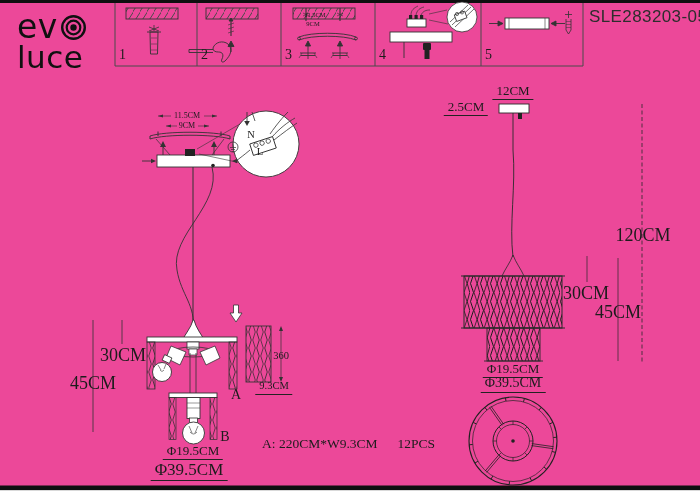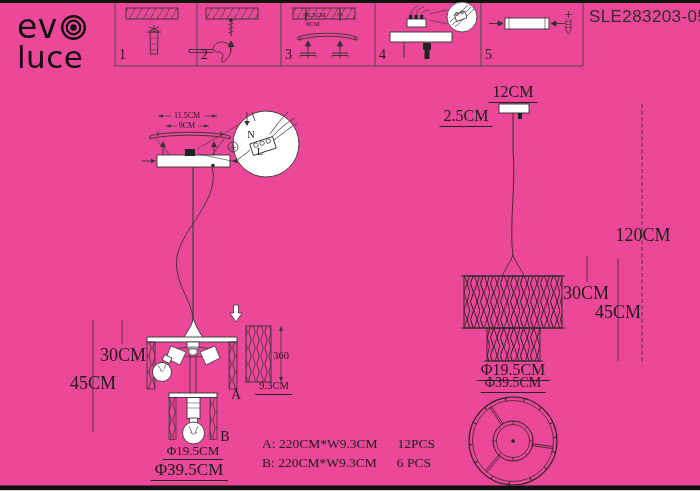--- a/index.html
+++ b/index.html
@@ -4,21 +4,21 @@
 <style>
   html,body{margin:0;padding:0;background:#fff;}
   #sheet{position:relative;width:700px;height:491px;background:#ec4899;overflow:hidden;
          font-family:"Liberation Serif","DejaVu Serif",serif;color:#1c1c1c;}
   #art{position:absolute;left:0;top:0;}
   .lbl{position:absolute;transform:translateX(-50%);white-space:nowrap;color:#1c1c1c;
        font-family:"Liberation Serif","DejaVu Serif",serif;line-height:1;}
   .la{position:absolute;white-space:nowrap;color:#1c1c1c;line-height:1;}
   .u{border-bottom:1.2px solid #222;padding:0 4px 2px 4px;}
   .fs6{font-size:6.5px;}  .fs8{font-size:8px;}  .fs10{font-size:10.5px;}
-  .fs12{font-size:16px;} .fs13{font-size:13px;} .fs14{font-size:14px;}
+  .fs12{font-size:13px;} .fs13{font-size:13px;} .fs14{font-size:14px;}
   .fs15{font-size:18px;} .fs17{font-size:17px;}
   .stepnum{font-size:14px;}
   #model{font-family:"Liberation Sans","DejaVu Sans",sans-serif;font-size:17px;
          color:#2d2d2d;letter-spacing:.4px;}
   #logo{position:absolute;left:17px;top:11px;color:#101010;
         font-family:"DejaVu Sans","Liberation Sans",sans-serif;font-weight:500;}
   #logo .row{display:flex;align-items:center;height:30px;font-size:33px;letter-spacing:.5px;}
   #logo .row2{height:32px;font-size:31px;letter-spacing:.5px;display:flex;align-items:center;}
   #logo svg{margin-left:2px;margin-top:2px;}
   .notes-line{display:flex;gap:20px;font-size:13.5px;justify-content:space-between;}
@@ -257,29 +257,25 @@
 <div class="lbl fs15" style="left:123px;top:346px;">30CM</div>
 <div class="lbl fs15" style="left:93px;top:374px;">45CM</div>
 <div class="lbl fs10" style="left:281px;top:351px;">360</div>
 <div class="lbl fs10 u" style="left:274px;top:381px;">9.3CM</div>
 <div class="lbl fs14" style="left:236px;top:388px;">A</div>
 <div class="lbl fs14" style="left:225px;top:430px;">B</div>
 <div class="lbl fs13 u" style="left:193px;top:444px;">Φ19.5CM</div>
 <div class="lbl fs17 u" style="left:189px;top:461px;">Φ39.5CM</div>
 
 <div class="lbl fs12 u" style="left:513px;top:84px;">12CM</div>
-<div class="lbl fs12 u" style="left:466px;top:108px;">2.5CM</div>
+<div class="lbl fs12 u" style="left:466px;top:100px;">2.5CM</div>
 <div class="lbl fs15" style="left:643px;top:226px;">120CM</div>
 <div class="lbl fs15" style="left:586px;top:284px;">30CM</div>
 <div class="lbl fs15" style="left:618px;top:303px;">45CM</div>
 <div class="lbl fs12 u" style="left:513px;top:362px;">Φ19.5CM</div>
 <div class="lbl fs14 u" style="left:513px;top:376px;">Φ39.5CM</div>
 
 <div class="la notes-line" style="left:262px;top:437px;">
   <span>A: 220CM*W9.3CM</span>
   <span>12PCS</span>
 </div>
-<div class="la notes-line" style="left:262px;top:456px;">
-  <span>B: 220CM*W9.3CM</span>
-  <span>6 PCS</span>
+
 </div>
 
-</div>
-
 </body></html>

